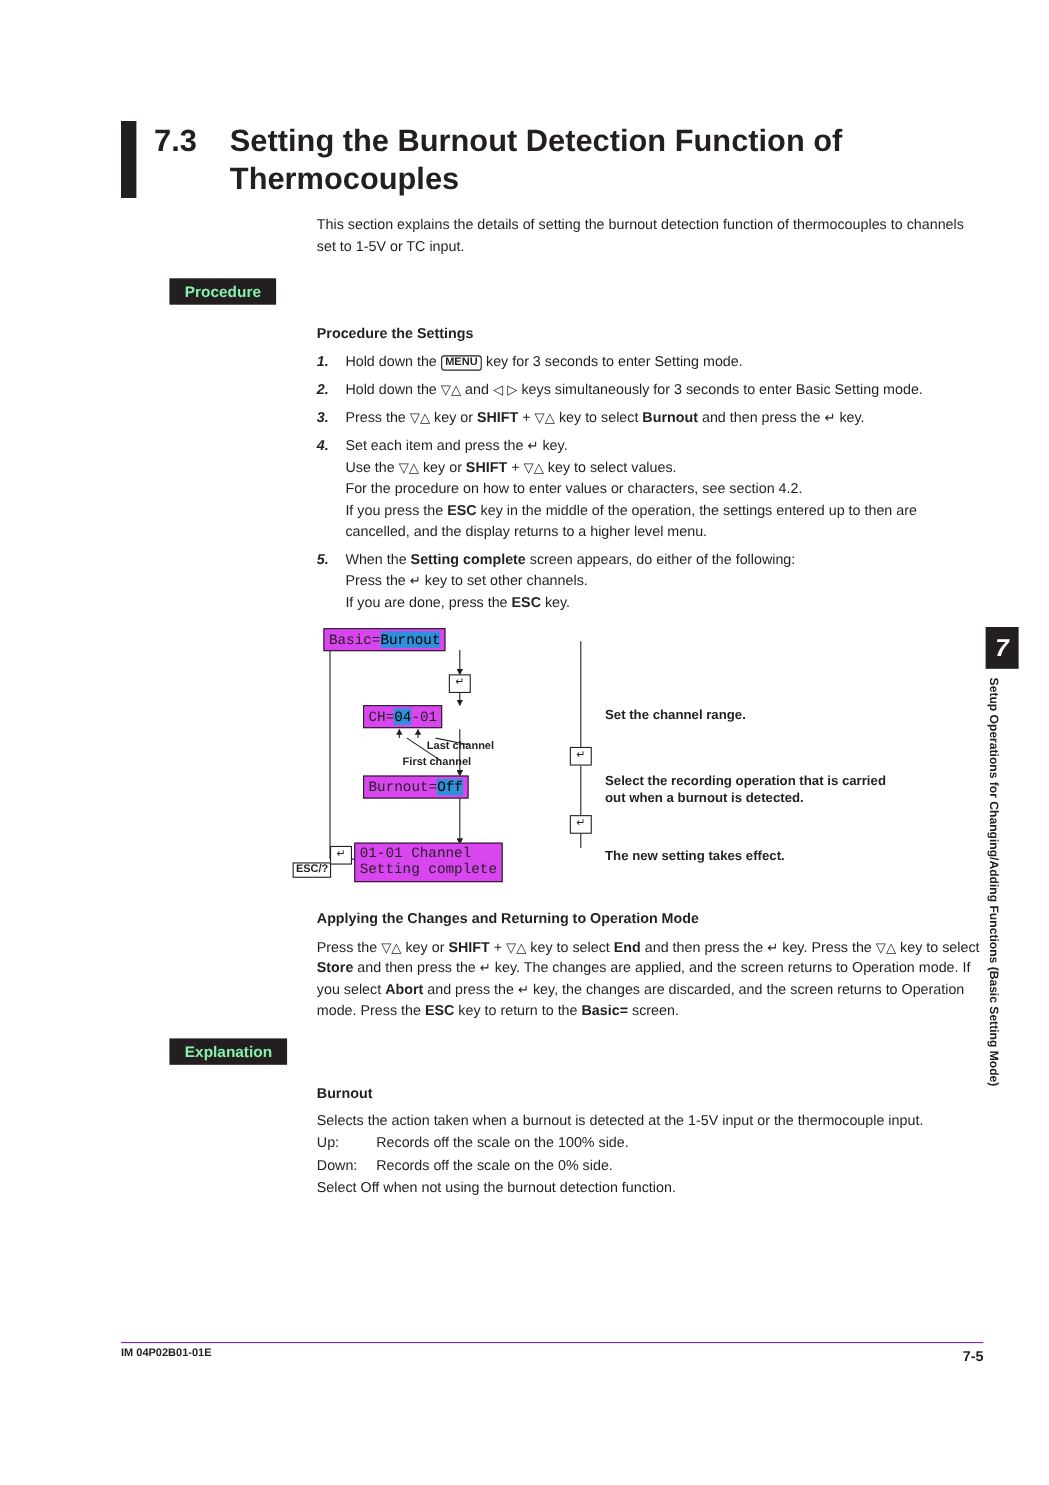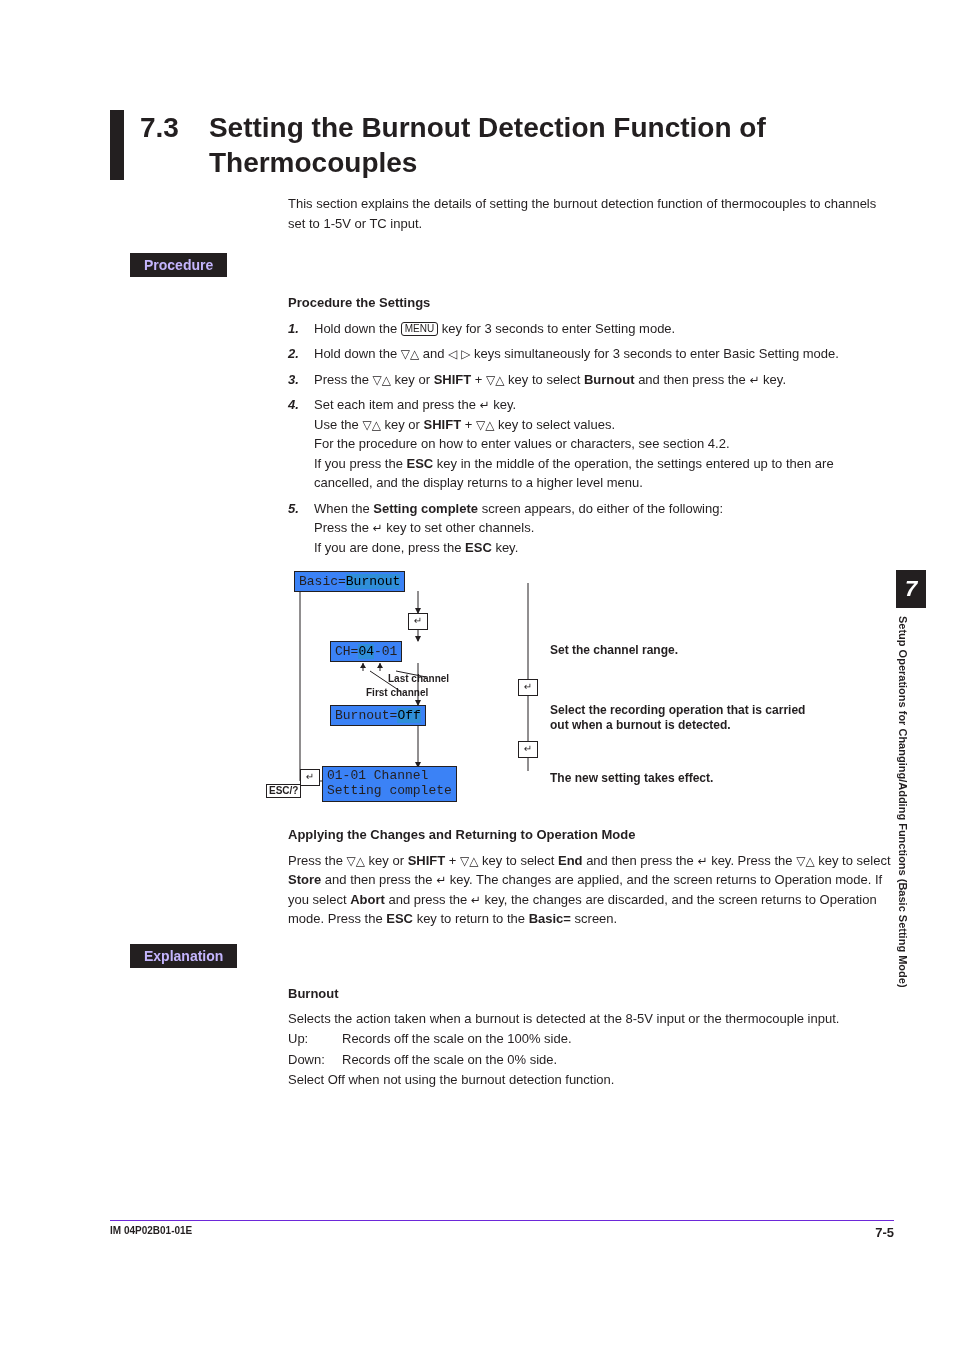--- a/index.html
+++ b/index.html
@@ -38,25 +38,25 @@
     display: flex;
   }
   .section-number { margin-right: 30px; }
   .intro {
     margin-left: 178px;
     line-height: 1.5;
     margin-bottom: 20px;
   }
   .label-box {
     background: #231f20;
-    color: #c4b5fd;
+    color: #86efac;
     font-weight: bold;
     padding: 4px 14px;
     display: inline-block;
-    margin-left: 20px;
+    margin-left: 44px;
     margin-bottom: 10px;
     font-size: 14px;
   }
   .body-col {
     margin-left: 178px;
     line-height: 1.5;
   }
   .sub-head {
     font-weight: bold;
     margin-top: 6px;
@@ -76,21 +76,21 @@
     font-style: italic;
     width: 26px;
     flex-shrink: 0;
   }
   .step-body { flex: 1; line-height: 1.5; }
   .key-box {
     border: 1px solid #231f20;
     border-radius: 3px;
     padding: 0 3px;
     font-size: 10px;
-    font-weight: normal;
+    font-weight: bold;
     display: inline-block;
     line-height: 1.2;
     vertical-align: 1px;
     font-family: Arial, sans-serif;
   }
   .glyph {
     font-family: "DejaVu Sans", Arial, sans-serif;
     font-size: 12px;
   }
   b { font-weight: bold; }
@@ -102,21 +102,21 @@
     margin-bottom: 24px;
     position: relative;
     height: 230px;
   }
   .node {
     position: absolute;
     border: 1px solid #231f20;
     padding: 2px 4px;
     font-family: "Courier New", monospace;
     font-size: 13px;
-    background: #3b82f6;
+    background: #d946ef;
     white-space: pre;
   }
   .hl {
     background: #2f8fd8;
     color: #000;
   }
   .ann {
     position: absolute;
     font-size: 12px;
     font-weight: bold;
@@ -317,21 +317,21 @@
     <div>
       <span>Press the </span><span class="glyph">▽△</span><span> key or </span><b>SHIFT</b><span> + </span><span class="glyph">▽△</span><span> key to select </span><b>End</b><span> and then press the </span><span class="glyph">↵</span><span> key. Press the </span><span class="glyph">▽△</span><span> key to select </span><b>Store</b><span> and then press the </span><span class="glyph">↵</span><span> key. The changes are applied, and the screen returns to Operation mode. If you select </span><b>Abort</b><span> and press the </span><span class="glyph">↵</span><span> key, the changes are discarded, and the screen returns to Operation mode. Press the </span><b>ESC</b><span> key to return to the </span><b>Basic=</b><span> screen.</span>
     </div>
   </div>
 
   <br>
   
   <div class="label-box">Explanation</div>
   <div class="body-col">
     <div class="sub-head">Burnout</div>
-    <div>Selects the action taken when a burnout is detected at the 8-5V input or the thermocouple input.</div>
+    <div>Selects the action taken when a burnout is detected at the 1-5V input or the thermocouple input.</div>
     <div class="defs">
       <span>Up:</span>
       <span>Records off the scale on the 100% side.</span>
       <span>Down:</span>
       <span>Records off the scale on the 0% side.</span>
     </div>
     <div>Select Off when not using the burnout detection function.</div>
   </div>
 
   

